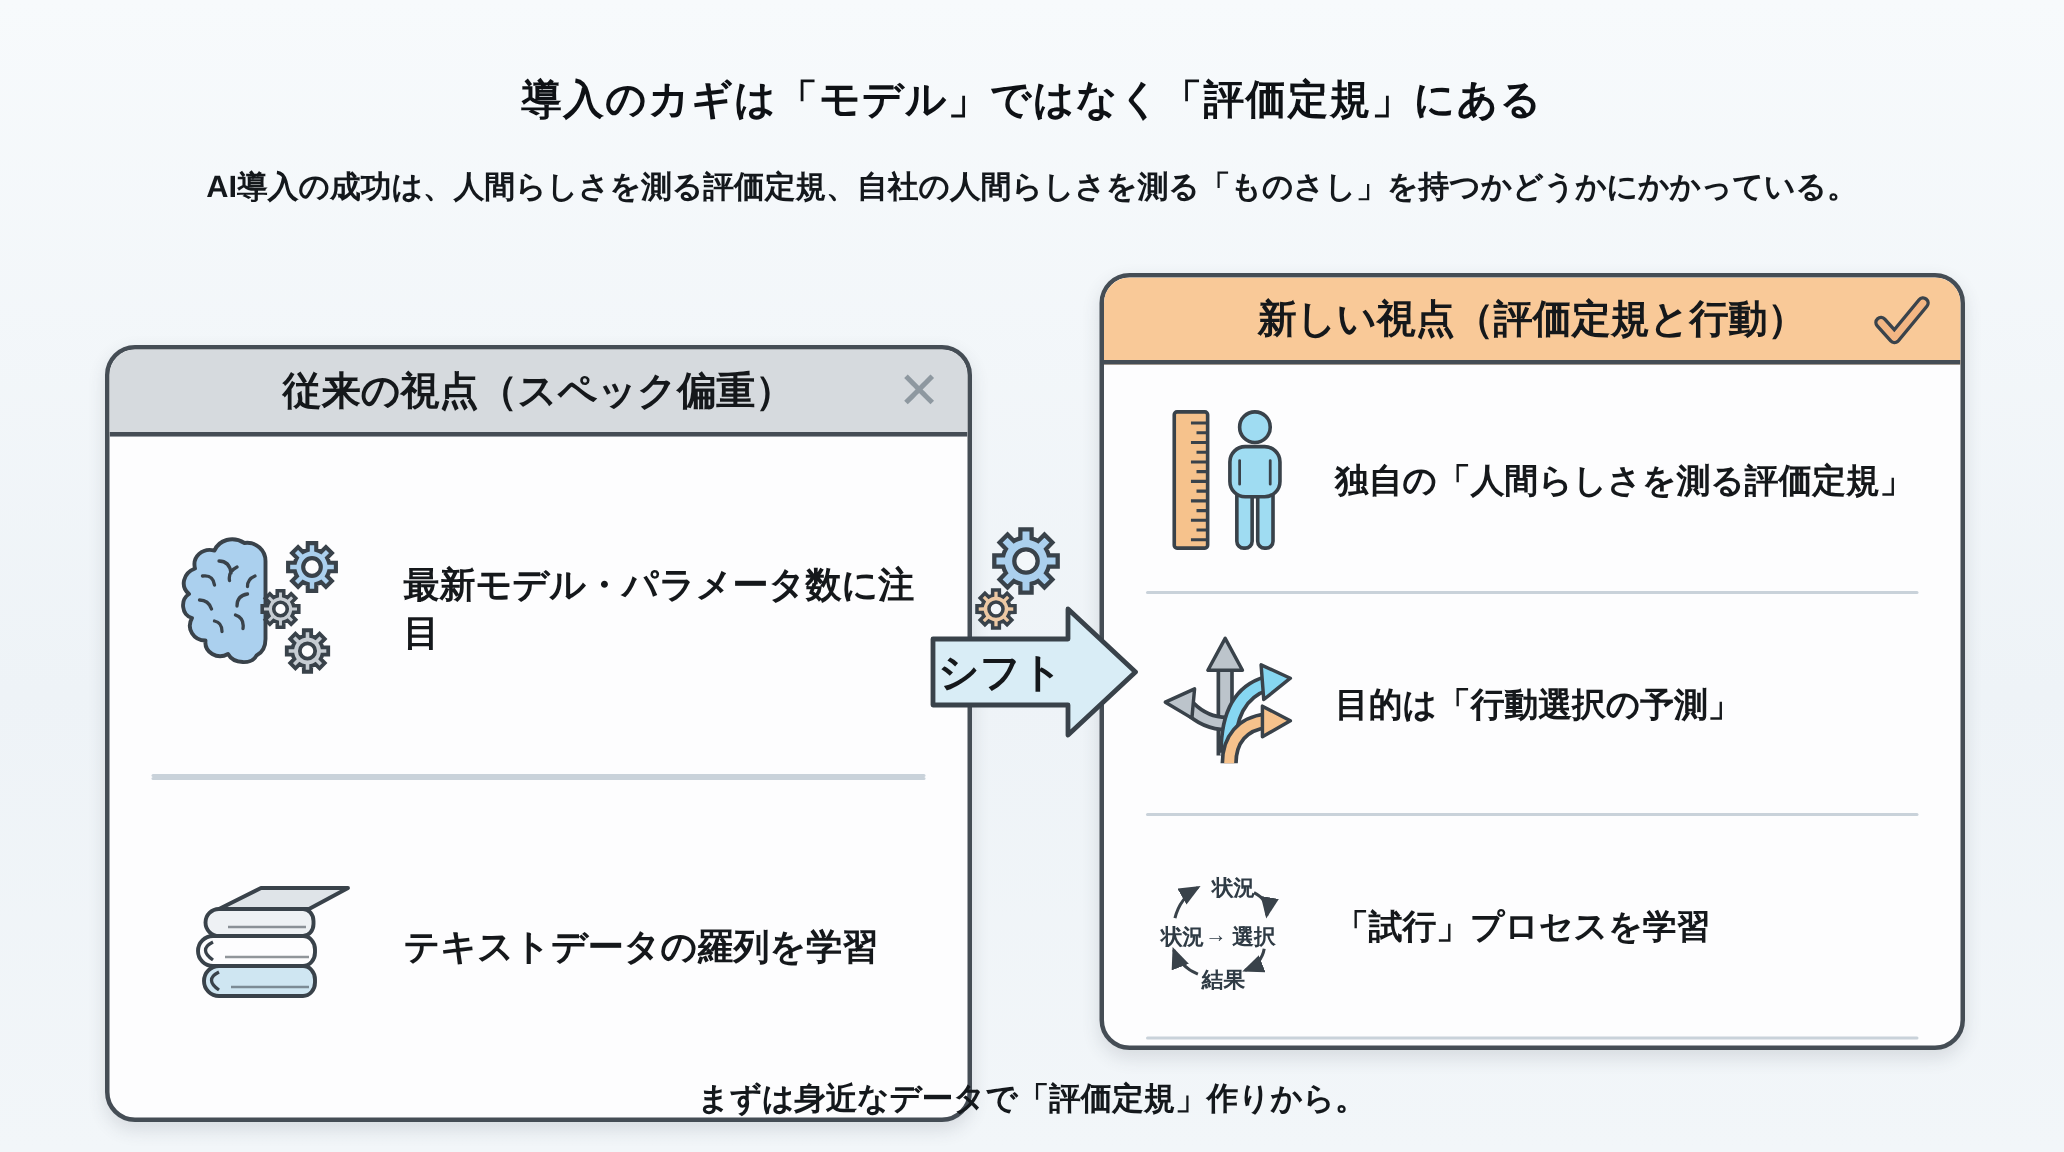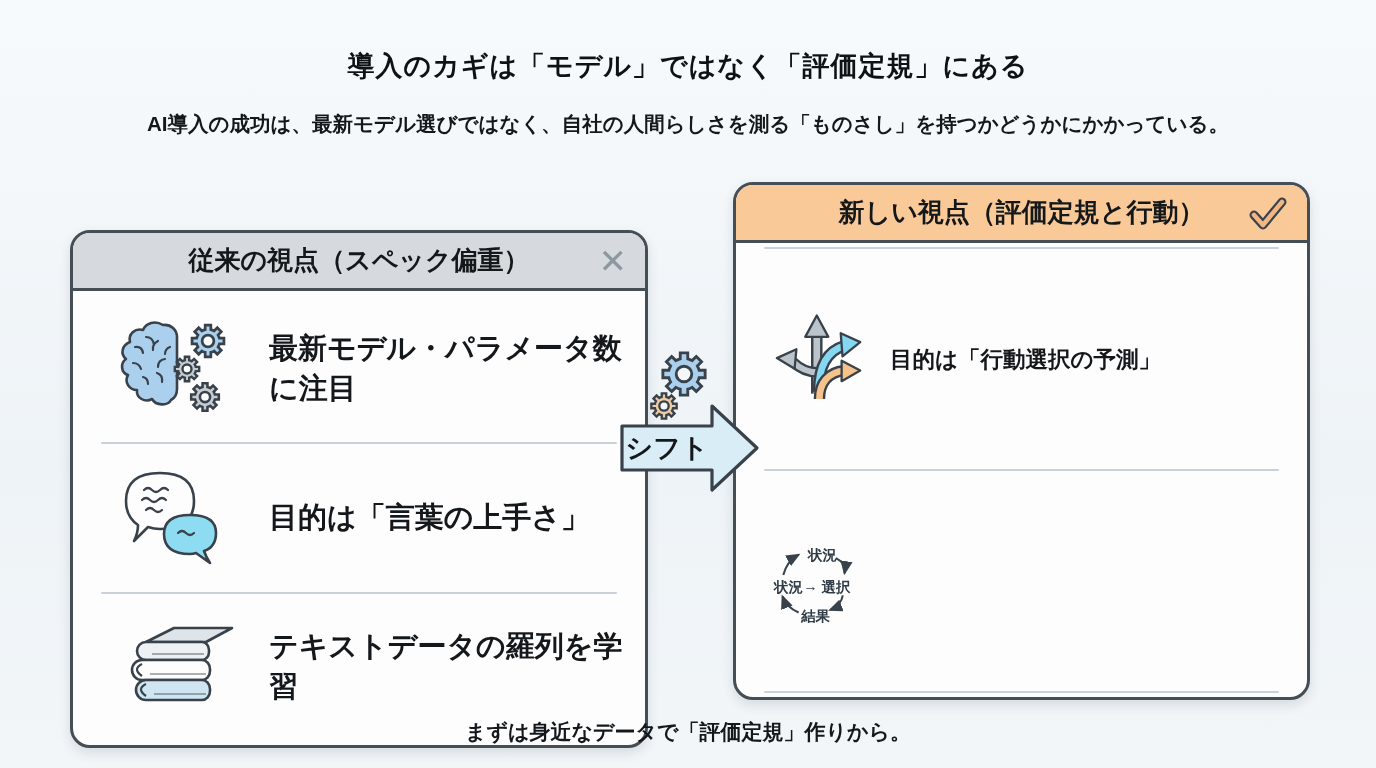--- a/index.html
+++ b/index.html
@@ -41,39 +41,39 @@
   .x-glyph{font-size:34px;font-weight:700;color:#8e98a0;line-height:1;}
   .rows{flex:1;display:flex;flex-direction:column;padding:4px 0;}
   .row{flex:1;display:flex;align-items:center;}
   .panel-left .row{gap:26px;padding:0 22px 0 40px;}
   .panel-right .row{gap:20px;padding:0 16px 0 32px;}
   .sep{flex:0 0 2px;height:2px;background:#c9d2da;margin:0 28px;border-radius:1px;}
   .icon-box{display:flex;align-items:center;justify-content:center;flex-shrink:0;}
   .panel-left .icon-box{width:130px;height:128px;}
   .panel-right .icon-box{width:102px;height:102px;}
   .row-text{font-weight:800;color:#15181b;}
-  .panel-left .row-text{font-size:29px;}
+  .panel-left .row-text{font-size:24px;}
   .panel-right .row-text{font-size:22.5px;}
   .shift-wrap{left:600px;top:340px;width:175px;height:175px;z-index:6;}
   svg text.cjk{font-family:"Liberation Sans","DejaVu Sans",sans-serif;}
 </style>
 </head>
 <body>
 
 <svg width="0" height="0" style="position:absolute" aria-hidden="true">
   <defs>
     <path id="gearpath" d="M11.64 -2.9 L16.25 -2.87 L16.25 2.87 L11.64 2.9 A12 12 0 0 1 10.29 6.18 L13.52 9.46 L9.46 13.52 L6.18 10.29 A12 12 0 0 1 2.9 11.64 L2.87 16.25 L-2.87 16.25 L-2.9 11.64 A12 12 0 0 1 -6.18 10.29 L-9.46 13.52 L-13.52 9.46 L-10.29 6.18 A12 12 0 0 1 -11.64 2.9 L-16.25 2.87 L-16.25 -2.87 L-11.64 -2.9 A12 12 0 0 1 -10.29 -6.18 L-13.52 -9.46 L-9.46 -13.52 L-6.18 -10.29 A12 12 0 0 1 -2.9 -11.64 L-2.87 -16.25 L2.87 -16.25 L2.9 -11.64 A12 12 0 0 1 6.18 -10.29 L9.46 -13.52 L13.52 -9.46 L10.29 -6.18 A12 12 0 0 1 11.64 -2.9 Z"></path>
     <marker id="ah" markerWidth="8" markerHeight="8" refX="6" refY="3" orient="auto">
       <path d="M0,0 L7,3 L0,6 Z" fill="#39424a"></path>
     </marker>
   </defs>
 </svg>
 
 <div class="abs page-title">導入のカギは「モデル」ではなく「評価定規」にある</div>
-<div class="abs page-subtitle">AI導入の成功は、最新モデル選びではなく、自社の人間らしさを測る「ものさし」を持つかどうかにかかっている。</div>
+<div class="abs page-subtitle">AI導入の成功は、人間らしさを測る評価定規、自社の人間らしさを測る「ものさし」を持つかどうかにかかっている。</div>
 
 <div class="panel panel-left">
   <div class="panel-header">
     <span>従来の視点（スペック偏重）</span>
     <span class="hdr-icon">
       <span class="x-glyph">✕</span>
     </span>
   </div>
   <div class="rows">
 
@@ -94,31 +94,20 @@
             <use href="#gearpath" fill="#c6ccd2" stroke="#39424a" stroke-width="3"></use>
             <circle r="6" fill="#fdfdfe" stroke="#39424a" stroke-width="3"></circle>
           </g>
         </svg>
       </span>
       <span class="row-text">最新モデル・パラメータ数に注目</span>
     </div>
 
     <div class="sep"></div>
 
-    <div class="row">
-      <span class="icon-box">
-        <svg width="120" height="110" viewBox="0 0 120 110">
-          <path d="M20,62 Q8,54 8,38 Q8,10 42,10 Q76,10 76,38 Q76,66 42,66 Q36,66 30,64 L16,78 Q20,70 20,62 Z" fill="#fdfdfe" stroke="#39424a" stroke-width="2.6" stroke-linejoin="round"></path>
-          <path d="M26,27 q4,-4 8,0 q4,4 8,0 q4,-4 8,0 M24,37 q4,-4 8,0 q4,4 8,0 q4,-4 8,0 M28,47 q4,-4 8,0 q4,4 8,0" fill="none" stroke="#39424a" stroke-width="2.2" stroke-linecap="round"></path>
-          <path d="M72,52 Q98,52 98,70 Q98,84 86,88 Q88,94 92,100 L78,90 Q75,91 72,91 Q46,91 46,71 Q46,52 72,52 Z" fill="#8edcf2" stroke="#39424a" stroke-width="2.6" stroke-linejoin="round"></path>
-          <path d="M60,70 q4,-4 8,0 q4,4 8,0" fill="none" stroke="#39424a" stroke-width="2.2" stroke-linecap="round"></path>
-        </svg>
-      </span>
-      <span class="row-text">目的は「言葉の上手さ」</span>
-    </div>
 
     <div class="sep"></div>
 
     <div class="row">
       <span class="icon-box">
         <svg width="120" height="110" viewBox="0 0 120 110">
           <path d="M28,30 L56,16 L114,16 L88,30 Z" fill="#dfe4e8" stroke="#39424a" stroke-width="2.6" stroke-linejoin="round"></path>
           <path d="M28,30 h56 a7,8 0 0 1 7,8 v2 a7,8 0 0 1 -7,8 h-56 a9,9 0 0 1 0,-18 z" fill="#eef1f4" stroke="#39424a" stroke-width="2.6"></path>
           <path d="M24,48 h60 a8,9 0 0 1 8,9 v2 a8,9 0 0 1 -8,9 h-60 a10,10 0 0 1 0,-20 z" fill="#fdfdfe" stroke="#39424a" stroke-width="2.6"></path>
           <path d="M24,52 q-10,5 0,12" fill="none" stroke="#39424a" stroke-width="2.2"></path>
@@ -138,20 +127,34 @@
     <span>新しい視点（評価定規と行動）</span>
     <span class="hdr-icon">
       <svg width="42" height="36" viewBox="0 0 42 36">
         <path d="M7,20 L16,30 L35,7" fill="none" stroke="#3a434b" stroke-width="9" stroke-linecap="round" stroke-linejoin="round"></path>
         <path d="M7,20 L16,30 L35,7" fill="none" stroke="#f3b683" stroke-width="4.5" stroke-linecap="round" stroke-linejoin="round"></path>
       </svg>
     </span>
   </div>
   <div class="rows">
 
+    <div class="row">
+      <span class="icon-box">
+        <svg width="104" height="104" viewBox="0 0 110 110">
+          <rect x="16" y="6" width="24" height="98" rx="2" fill="#f6c28c" stroke="#39424a" stroke-width="2.6"></rect>
+          <path d="M40,14 h-12 M40,21 h-8 M40,28 h-12 M40,35 h-8 M40,42 h-12 M40,49 h-8 M40,56 h-12 M40,63 h-8 M40,70 h-12 M40,77 h-8 M40,84 h-12 M40,91 h-8 M40,98 h-12" stroke="#39424a" stroke-width="2.2"></path>
+          <rect x="61" y="60" width="11" height="44" rx="5" fill="#9fdcf2" stroke="#39424a" stroke-width="2.6"></rect>
+          <rect x="76" y="60" width="11" height="44" rx="5" fill="#9fdcf2" stroke="#39424a" stroke-width="2.6"></rect>
+          <circle cx="74" cy="17" r="11" fill="#9fdcf2" stroke="#39424a" stroke-width="2.6"></circle>
+          <rect x="56" y="31" width="36" height="36" rx="11" fill="#9fdcf2" stroke="#39424a" stroke-width="2.6"></rect>
+          <path d="M63,41 L63,58 M85,41 L85,58" stroke="#39424a" stroke-width="2" stroke-linecap="round"></path>
+        </svg>
+      </span>
+      <span class="row-text">独自の「人間らしさを測る評価定規」</span>
+    </div>
 
     <div class="sep"></div>
 
     <div class="row">
       <span class="icon-box">
         <svg width="104" height="100" viewBox="0 0 115 110">
           <path d="M55,94 L55,26" stroke="#39424a" stroke-width="13"></path>
           <path d="M55,94 L55,26" stroke="#bcc4cb" stroke-width="7.5"></path>
           <polygon points="55,6 42,30 68,30" fill="#bcc4cb" stroke="#39424a" stroke-width="2.6" stroke-linejoin="round"></polygon>
           <path d="M56,70 Q40,70 28,58" fill="none" stroke="#39424a" stroke-width="12"></path>
@@ -177,20 +180,21 @@
           <path d="M80,28 Q92,34 90,46" fill="none" stroke="#39424a" stroke-width="2.4" marker-end="url(#ah)"></path>
           <path d="M88,72 Q86,84 73,89" fill="none" stroke="#39424a" stroke-width="2.4" marker-end="url(#ah)"></path>
           <path d="M36,92 Q22,86 17,73" fill="none" stroke="#39424a" stroke-width="2.4" marker-end="url(#ah)"></path>
           <text class="cjk" x="64" y="30" font-size="17" font-weight="700" fill="#2f3b45" text-anchor="middle">状況</text>
           <text class="cjk" x="24" y="68" font-size="17" font-weight="700" fill="#2f3b45" text-anchor="middle">状況</text>
           <text class="cjk" x="50" y="67" font-size="17" font-weight="700" fill="#2f3b45" text-anchor="middle">→</text>
           <text class="cjk" x="80" y="68" font-size="17" font-weight="700" fill="#2f3b45" text-anchor="middle">選択</text>
           <text class="cjk" x="56" y="102" font-size="17" font-weight="700" fill="#2f3b45" text-anchor="middle">結果</text>
         </svg>
       </span>
+      <span class="row-text">「試行」プロセスを学習</span>
     </div>
 
     <div class="sep"></div>
 
 
   </div>
 </div>
 
 <div class="abs shift-wrap">
   <svg width="175" height="175" viewBox="0 0 175 175">

